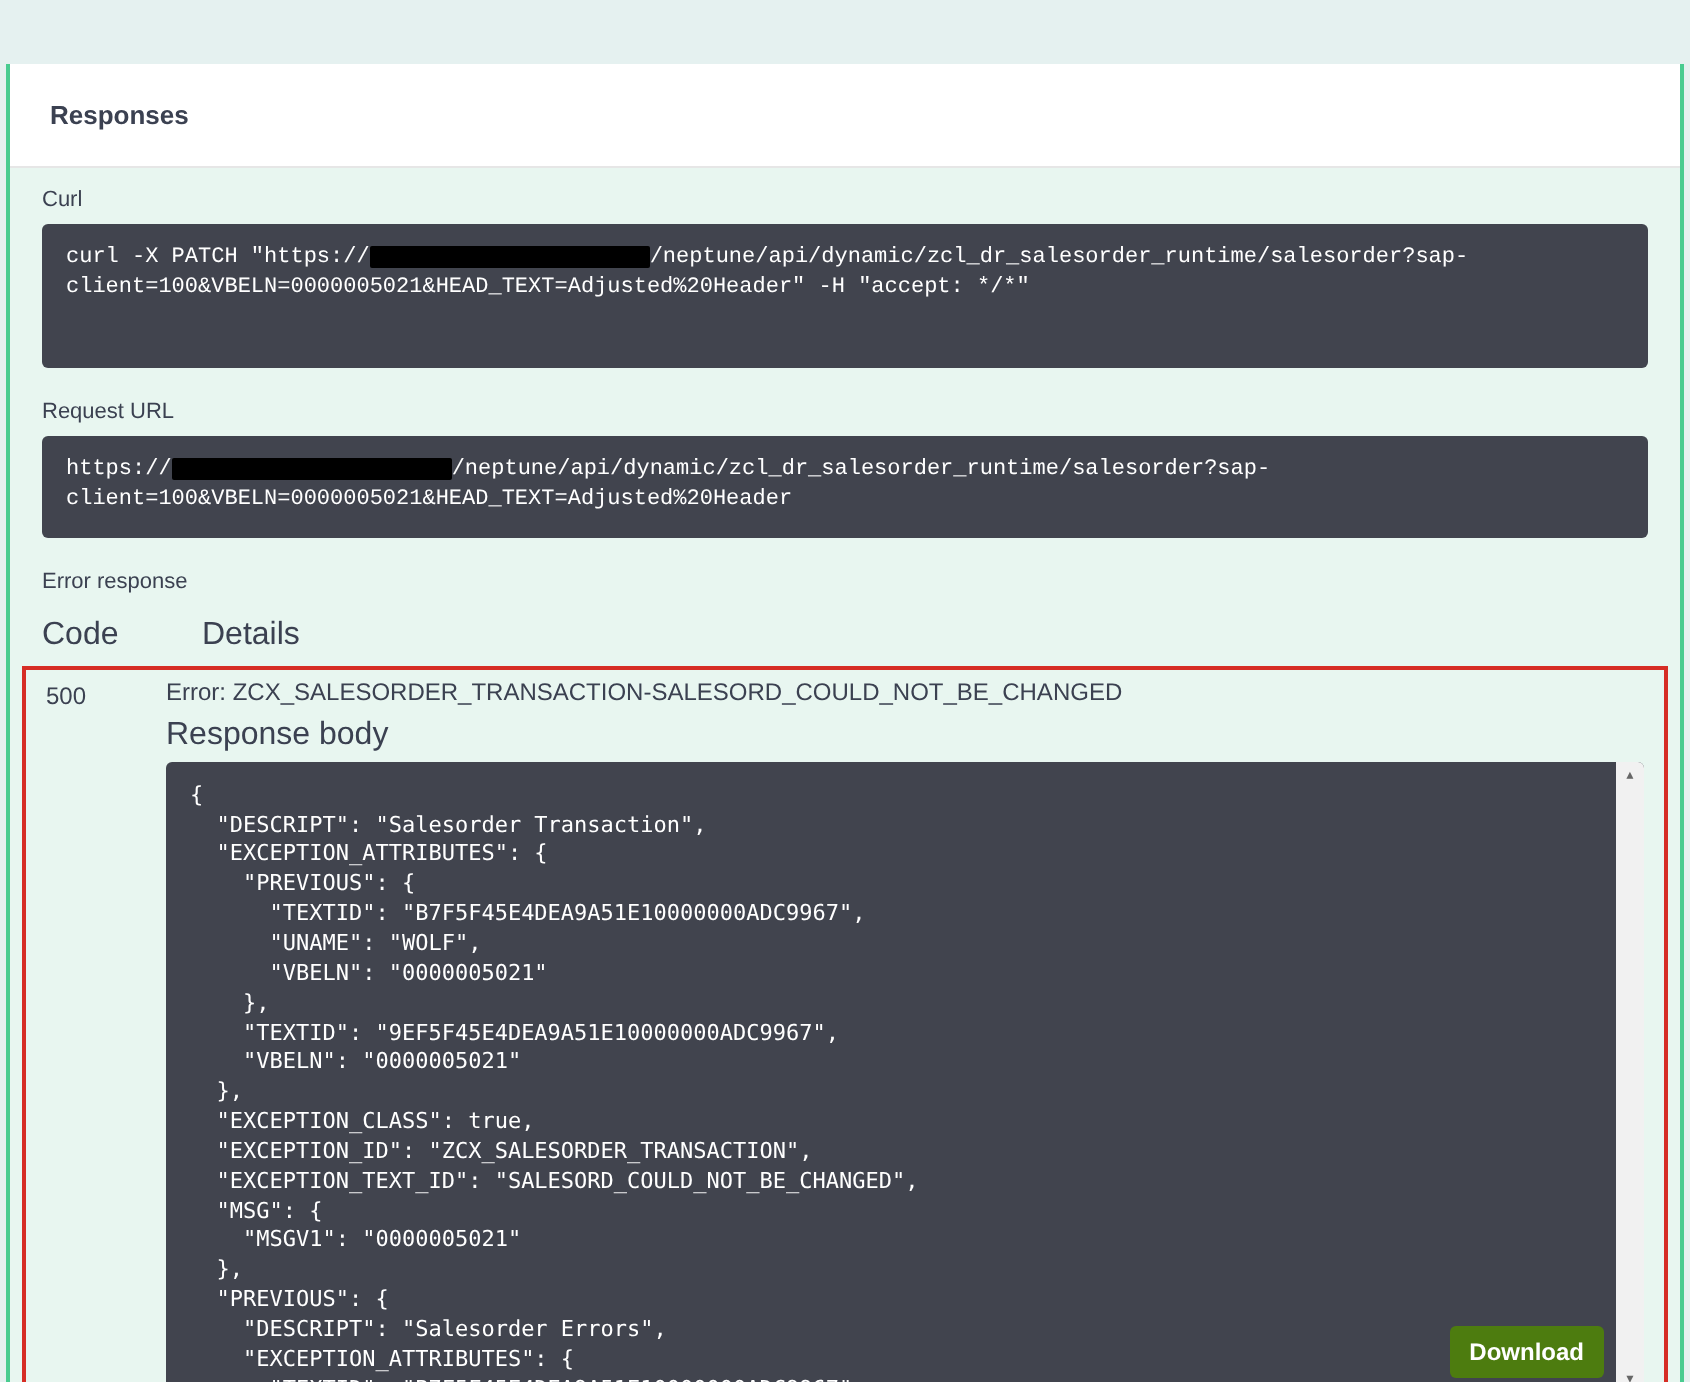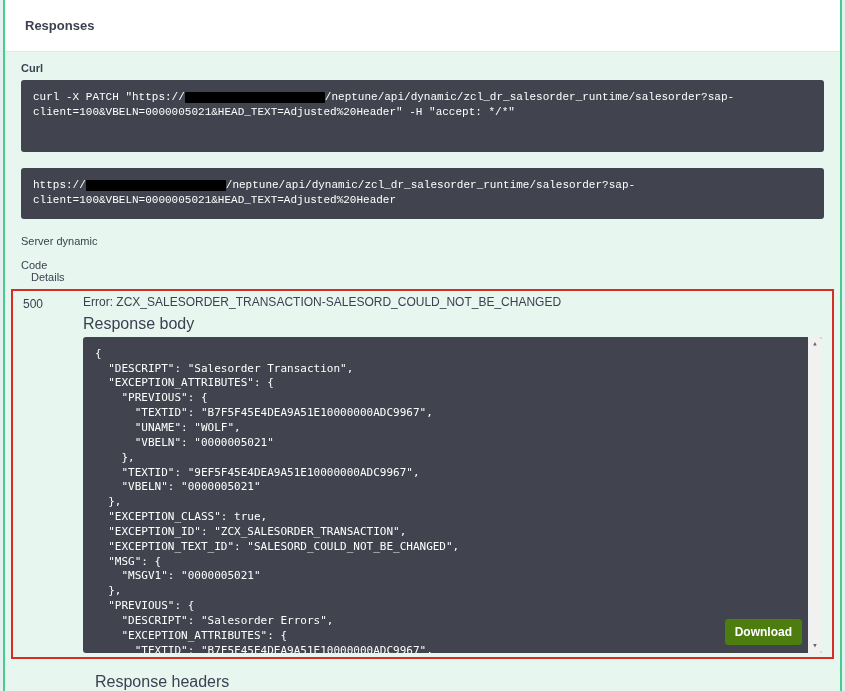--- a/index.html
+++ b/index.html
@@ -17,34 +17,34 @@
       margin: 0 3px;
     }
     .inner-pad {
       background: #e8f6f0;
       padding: 0 0 6px 0;
     }
     .section-header {
       background: #fff;
       border-bottom: 1px solid #e6e6e6;
       padding: 18px 20px;
+      margin-top: 32px;
     }
     .section-header h4 {
       font-size: 13px;
       font-weight: 700;
       color: #3b4151;
     }
     .block {
       padding: 10px 16px 6px 16px;
     }
     .block-label {
       font-size: 11px;
       color: #3b4151;
       margin-bottom: 6px;
-      font-weight: bold;
     }
     .code-box {
       background: #41444e;
       color: #fff;
       border-radius: 3px;
       padding: 10px 12px;
       font-family: Consolas, "Courier New", monospace;
       font-size: 11px;
       line-height: 1.4;
       white-space: pre-wrap;
@@ -62,24 +62,23 @@
     .server-response {
       font-size: 11px;
       color: #3b4151;
       padding: 10px 16px 4px 16px;
     }
     .resp-table {
       padding: 8px 16px 0 16px;
     }
     .resp-head {
       display: flex;
-      font-size: 11px;
+      font-size: 16px;
       color: #3b4151;
       margin-bottom: 6px;
-      flex-direction: column;
     }
     .col-code { width: 70px; }
     .col-details { flex: 1; padding-left: 10px; }
     .highlight-box {
       border: 2px solid #d62d25;
       padding: 4px 10px 4px 10px;
       margin: 0 6px 6px 6px;
     }
     .resp-row { display: flex; align-items: flex-start; }
     .status-code {
@@ -165,25 +164,26 @@
   </div>
 
   <div class="inner-pad">
     <div class="block">
       <div class="block-label">Curl</div>
       <div class="code-box curl"><span>curl -X PATCH "https://</span><span class="redacted" style="width:140px"></span><span>/neptune/api/dynamic/zcl_dr_salesorder_runtime/salesorder?sap-</span>
 <span>client=100&amp;VBELN=0000005021&amp;HEAD_TEXT=Adjusted%20Header" -H "accept: */*"</span></div>
     </div>
 
     <div class="block">
+      <div class="block-label">Request URL</div>
       <div class="code-box"><span>https://</span><span class="redacted" style="width:140px"></span><span>/neptune/api/dynamic/zcl_dr_salesorder_runtime/salesorder?sap-</span>
 <span>client=100&amp;VBELN=0000005021&amp;HEAD_TEXT=Adjusted%20Header</span></div>
     </div>
 
-    <div class="server-response">Server dynamic</div>
+    <div class="server-response">Error response</div>
 
     <div class="resp-table">
       <div class="resp-head">
         <div class="col-code">Code</div>
         <div class="col-details">Details</div>
       </div>
     </div>
 
     <div class="highlight-box">
       <div class="resp-row">

